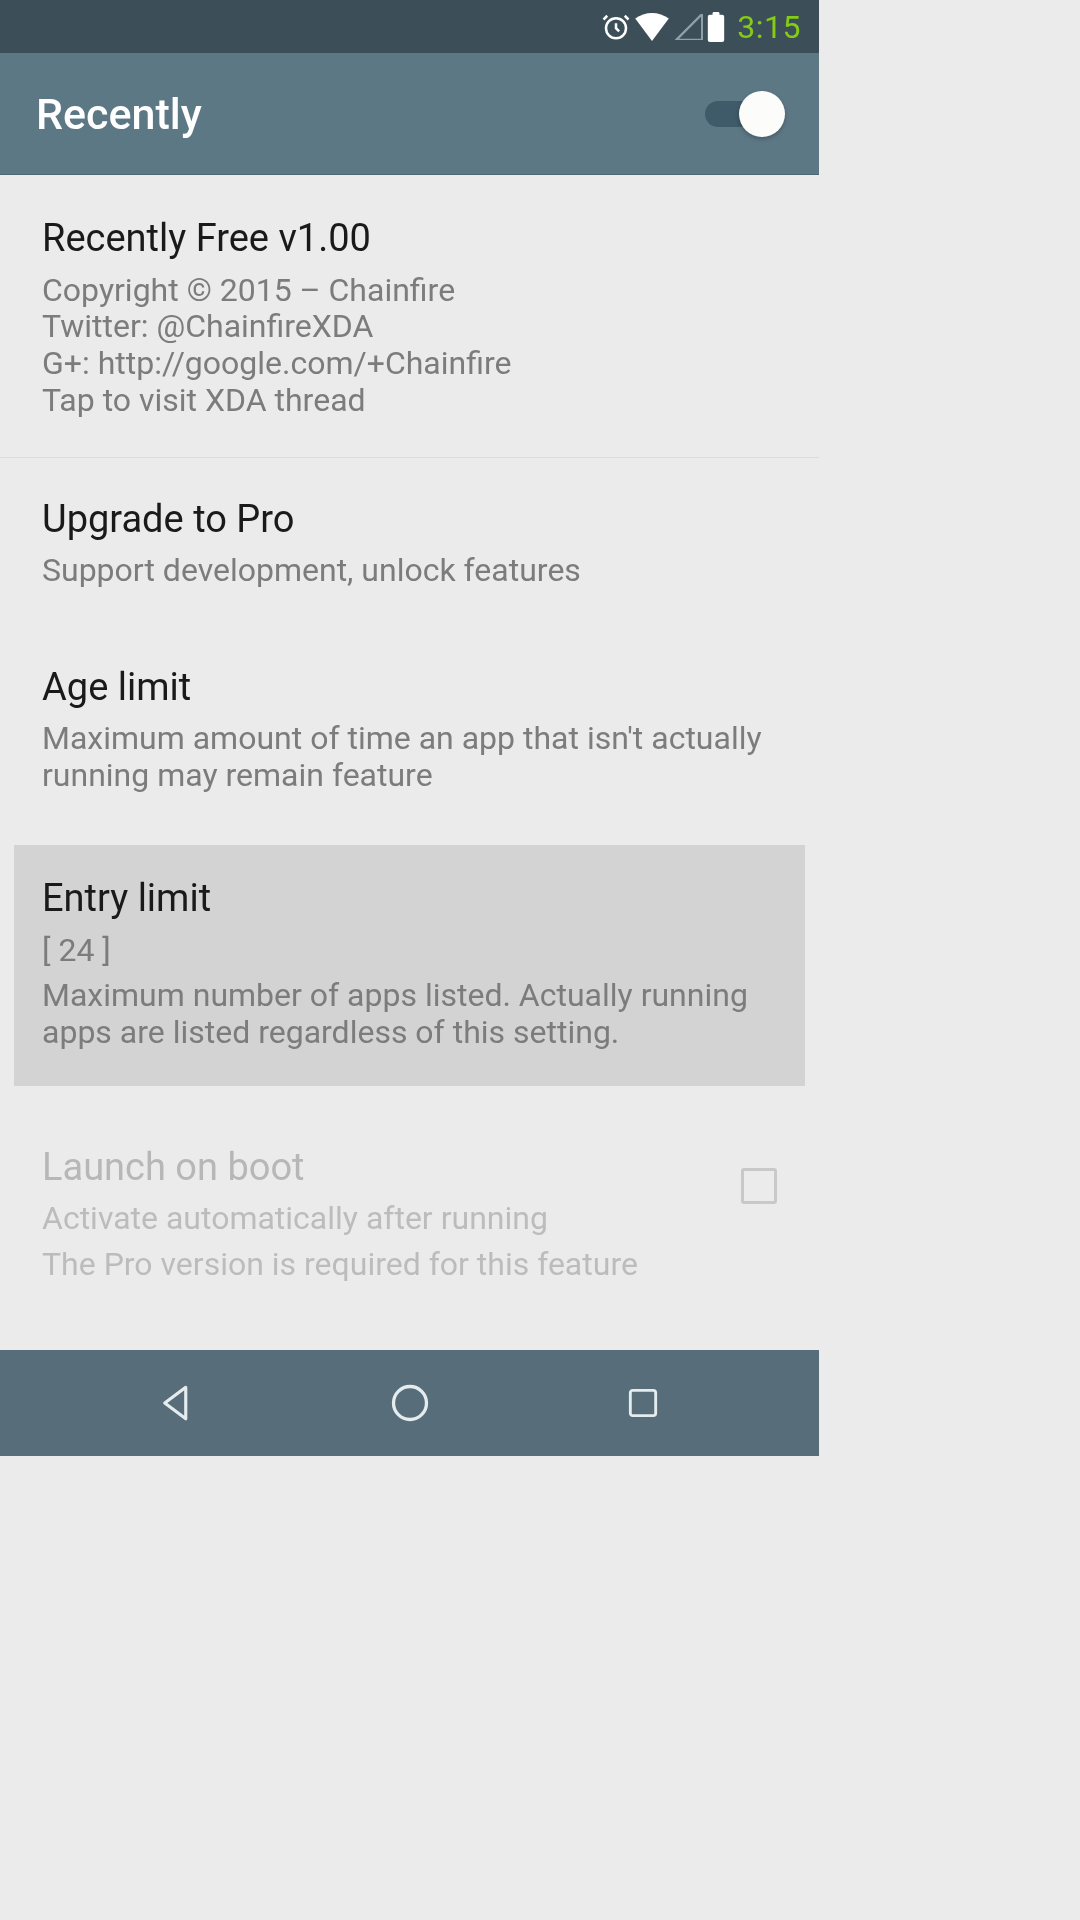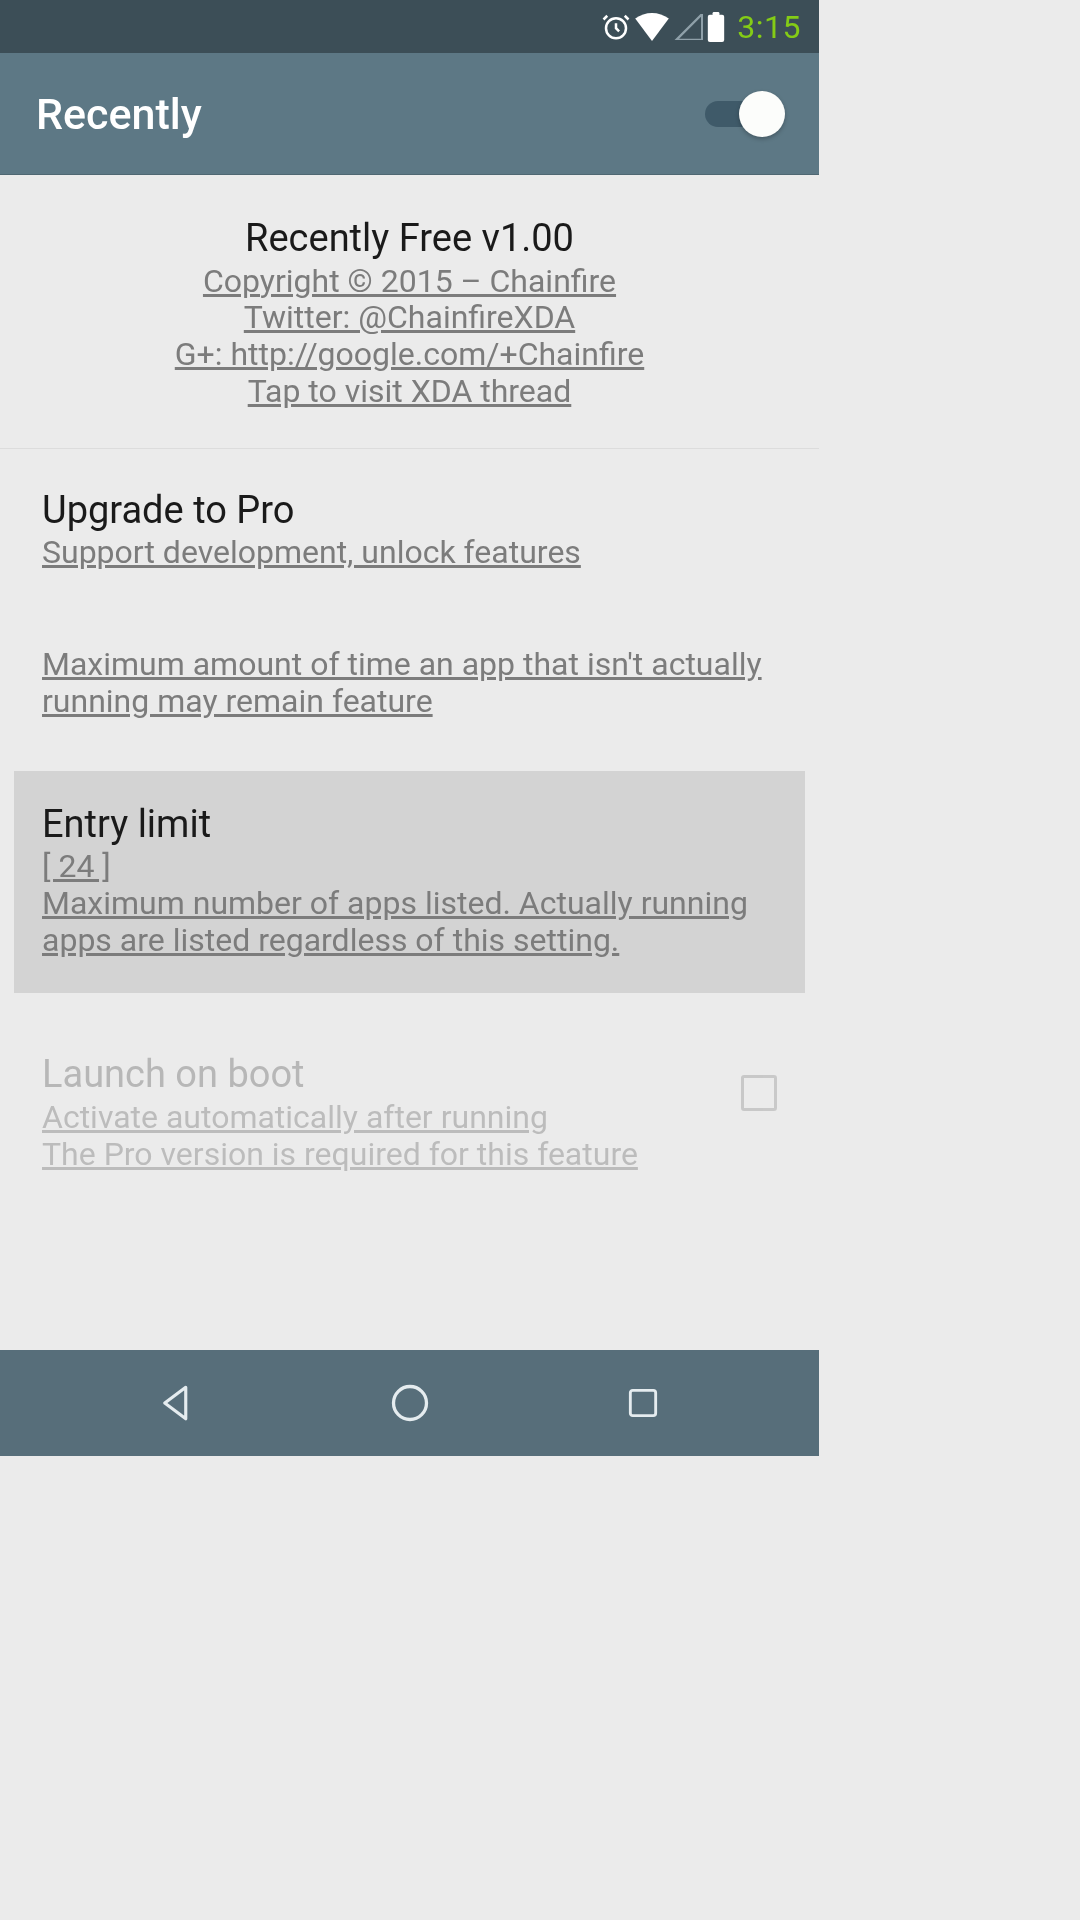--- a/index.html
+++ b/index.html
@@ -66,35 +66,33 @@
   }
 
   
   .content { background: #ebebeb; }
   .item {
     padding: 30px 42px 30px 42px;
     border-bottom: 1px solid rgba(0,0,0,0.0);
   }
   .item.divided {
     border-bottom: 1px solid #dcdcdc;
-    text-align: center;
   }
   .item .title {
     color: #1a1a1a;
     font-size: 38px;
     font-weight: 400;
     line-height: 1.25;
   }
   .item .sub {
     color: #7c7c7c;
     font-size: 32px;
     font-weight: 400;
     line-height: 1.15;
-    margin-top: 0;
-    text-decoration: underline;
+    margin-top: 9px;
   }
   .item .sub.block { white-space: pre-line; }
 
   .section-header {
     padding: 42px 42px 12px 42px;
     color: #537284;
     font-size: 32px;
     font-weight: 500;
   }
 
@@ -203,20 +201,21 @@
 Tap to visit XDA thread</div>
     </div>
 
     <div class="item upgrade">
       <div class="title">Upgrade to Pro</div>
       <div class="sub">Support development, unlock features</div>
     </div>
 
 
     <div class="item age">
+      <div class="title">Age limit</div>
       <div class="sub">Maximum amount of time an app that isn't actually running may remain feature</div>
     </div>
 
     <div class="spacer-before-entry"></div>
     <div class="item entry highlight">
       <div class="title">Entry limit</div>
       <div class="sub">[ 24 ]</div>
       <div class="sub">Maximum number of apps listed. Actually running apps are listed regardless of this setting.</div>
     </div>
     <div class="spacer-after-entry"></div>

